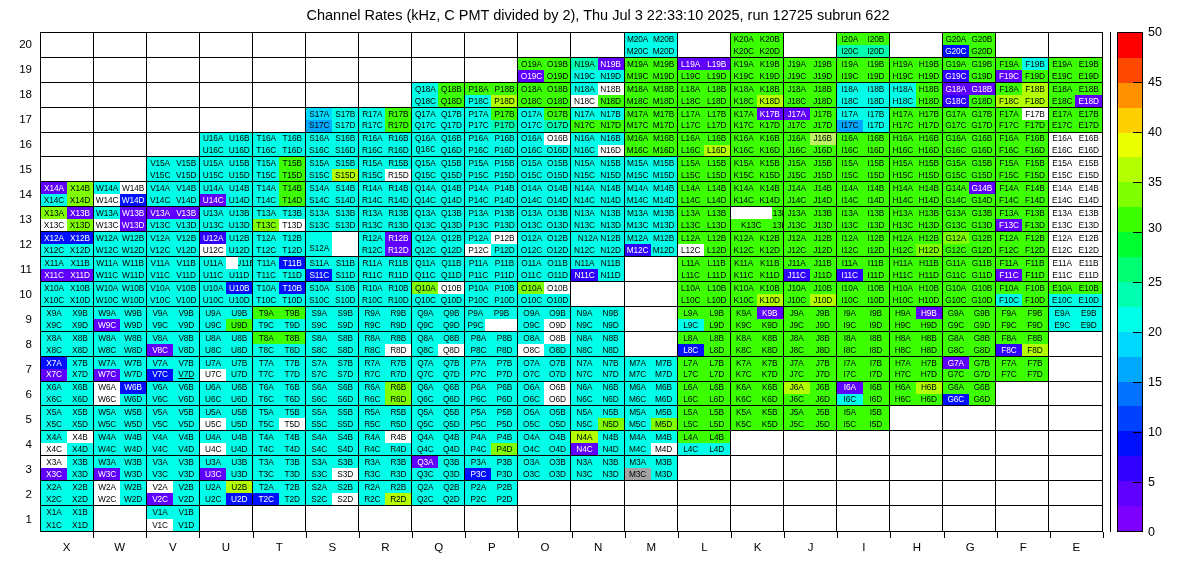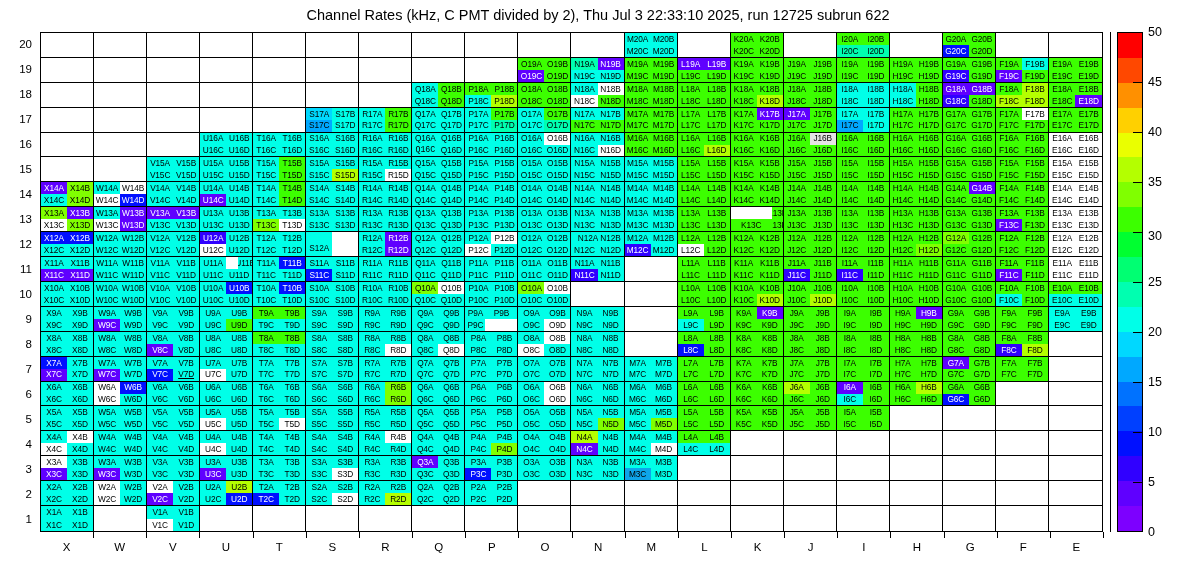--- a/index.html
+++ b/index.html
@@ -612,21 +612,21 @@
           <div class="q" style="background: rgb(180, 255, 0); color: rgb(0, 0, 0);">L16D</div>
         </div>
         <div class="cell">
           <div class="q" style="background: rgb(60, 255, 0); color: rgb(0, 0, 0);">K16A</div>
           <div class="q" style="background: rgb(60, 255, 0); color: rgb(0, 0, 0);">K16B</div>
           <div class="q" style="background: rgb(60, 255, 0); color: rgb(0, 0, 0);">K16C</div>
           <div class="q" style="background: rgb(60, 255, 0); color: rgb(0, 0, 0);">K16D</div>
         </div>
         <div class="cell">
           <div class="q" style="background: rgb(60, 255, 0); color: rgb(0, 0, 0);">J16A</div>
-          <div class="q" style="background: #e5e5e5; color: rgb(0, 0, 0);">J16B</div>
+          <div class="q" style="background: #bef264; color: rgb(0, 0, 0);">J16B</div>
           <div class="q" style="background: rgb(60, 255, 0); color: rgb(0, 0, 0);">J16C</div>
           <div class="q" style="background: rgb(60, 255, 0); color: rgb(0, 0, 0);">J16D</div>
         </div>
         <div class="cell">
           <div class="q" style="background: rgb(60, 255, 0); color: rgb(0, 0, 0);">I16A</div>
           <div class="q" style="background: rgb(60, 255, 0); color: rgb(0, 0, 0);">I16B</div>
           <div class="q" style="background: rgb(60, 255, 0); color: rgb(0, 0, 0);">I16C</div>
           <div class="q" style="background: rgb(60, 255, 0); color: rgb(0, 0, 0);">I16D</div>
         </div>
         <div class="cell">
@@ -2155,21 +2155,21 @@
         </div>
         <div class="cell">
           <div class="q" style="background: rgb(0, 255, 232); color: rgb(0, 0, 0);">N3A</div>
           <div class="q" style="background: rgb(0, 255, 232); color: rgb(0, 0, 0);">N3B</div>
           <div class="q" style="background: rgb(0, 255, 232); color: rgb(0, 0, 0);">N3C</div>
           <div class="q" style="background: rgb(0, 255, 232); color: rgb(0, 0, 0);">N3D</div>
         </div>
         <div class="cell">
           <div class="q" style="background: rgb(0, 255, 232); color: rgb(0, 0, 0);">M3A</div>
           <div class="q" style="background: rgb(0, 255, 232); color: rgb(0, 0, 0);">M3B</div>
-          <div class="q" style="background: #0ea5e9; color: rgb(0, 0, 0);">M3C</div>
+          <div class="q" style="background: #a3a3a3; color: rgb(0, 0, 0);">M3C</div>
           <div class="q" style="background: rgb(0, 255, 232); color: rgb(0, 0, 0);">M3D</div>
         </div>
         <div class="cell">
           <div class="q empty"></div>
           <div class="q empty"></div>
           <div class="q empty"></div>
           <div class="q empty"></div>
         </div>
         <div class="cell">
           <div class="q empty"></div>
@@ -2553,18 +2553,18 @@
       <div class="cbt" style="top: 100px;"></div>
       <div class="cbt" style="top: 50px;"></div>
     </div>
 
 <div class="cblab" style="top: 532px;">0</div>
     <div class="cblab" style="top: 482px;">5</div>
     <div class="cblab" style="top: 432px;">10</div>
     <div class="cblab" style="top: 382px;">15</div>
     <div class="cblab" style="top: 332px;">20</div>
     <div class="cblab" style="top: 282px;">25</div>
-    <div class="cblab" style="top: 236px; text-align: right;">30</div>
+    <div class="cblab" style="top: 228px; text-align: right;">30</div>
     <div class="cblab" style="top: 182px;">35</div>
     <div class="cblab" style="top: 132px;">40</div>
     <div class="cblab" style="top: 82px;">45</div>
     <div class="cblab" style="top: 32px;">50</div>
   </div>
 
 </body></html>

